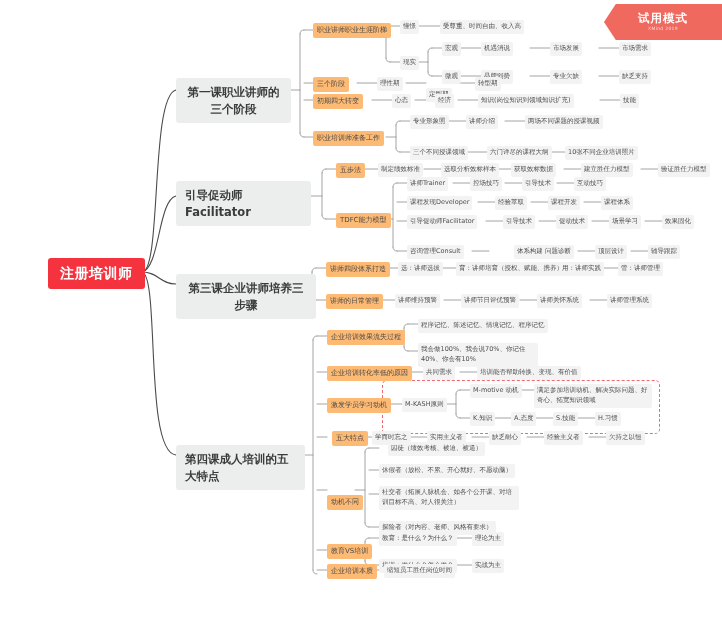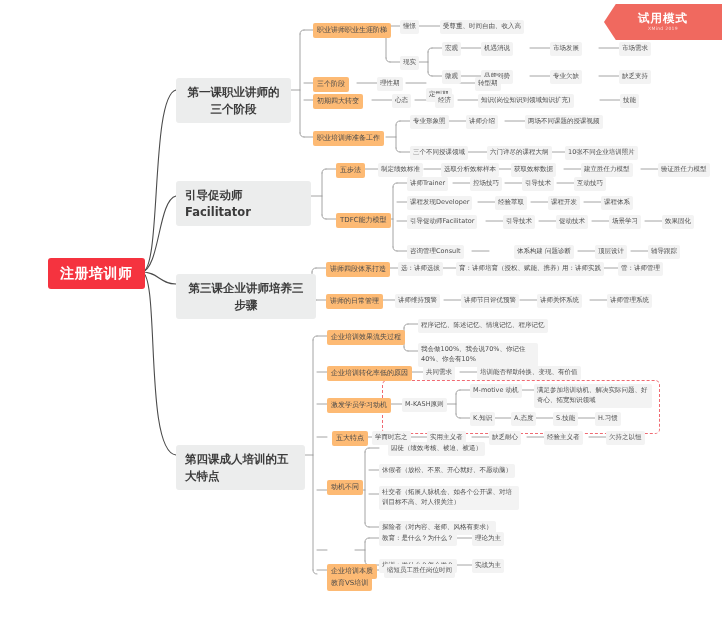--- a/index.html
+++ b/index.html
@@ -348,27 +348,27 @@
   <div class="node l3" style="left:553px;top:412px;">S.技能</div>
   <div class="node l3" style="left:595px;top:412px;">H.习惯</div>
 
   <div class="node l2" style="left:332px;top:431px;">五大特点</div>
   <div class="node l3" style="left:372px;top:431px;">学而时忘之</div>
   <div class="node l3" style="left:427px;top:431px;">实用主义者</div>
   <div class="node l3" style="left:489px;top:431px;">缺乏耐心</div>
   <div class="node l3" style="left:544px;top:431px;">经验主义者</div>
   <div class="node l3" style="left:606px;top:431px;">欠持之以恒</div>
 
-  <div class="node l2" style="left:327px;top:480px;">动机不同</div>
+  <div class="node l2" style="left:327px;top:495px;">动机不同</div>
   <div class="node l3" style="left:379px;top:442px;margin-left:9px;">囚徒（绩效考核、被迫、被逼）</div>
   <div class="node l3" style="left:379px;top:464px;">休假者（放松、不累、开心就好、不愿动脑）</div>
   <div class="node l3 wrap" style="left:379px;top:486px;width:140px;">社交者（拓展人脉机会、如各个公开课、对培训目标不高、对人很关注）</div>
   <div class="node l3" style="left:379px;top:521px;">探险者（对内容、老师、风格有要求）</div>
 
-  <div class="node l2" style="left:327px;top:576px;text-align:center;">教育VS培训</div>
+  <div class="node l2" style="left:327px;top:544px;text-align:center;">教育VS培训</div>
   <div class="node l3" style="left:379px;top:532px;">教育：是什么？为什么？</div>
   <div class="node l3" style="left:472px;top:532px;">理论为主</div>
   <div class="node l3" style="left:379px;top:559px;">培训：做什么？怎么做？</div>
   <div class="node l3" style="left:472px;top:559px;">实战为主</div>
 
   <div class="node l2" style="left:327px;top:564px;">企业培训本质</div>
   <div class="node l3" style="left:384px;top:564px;">缩短员工胜任岗位时间</div>
 
 </div>
 

